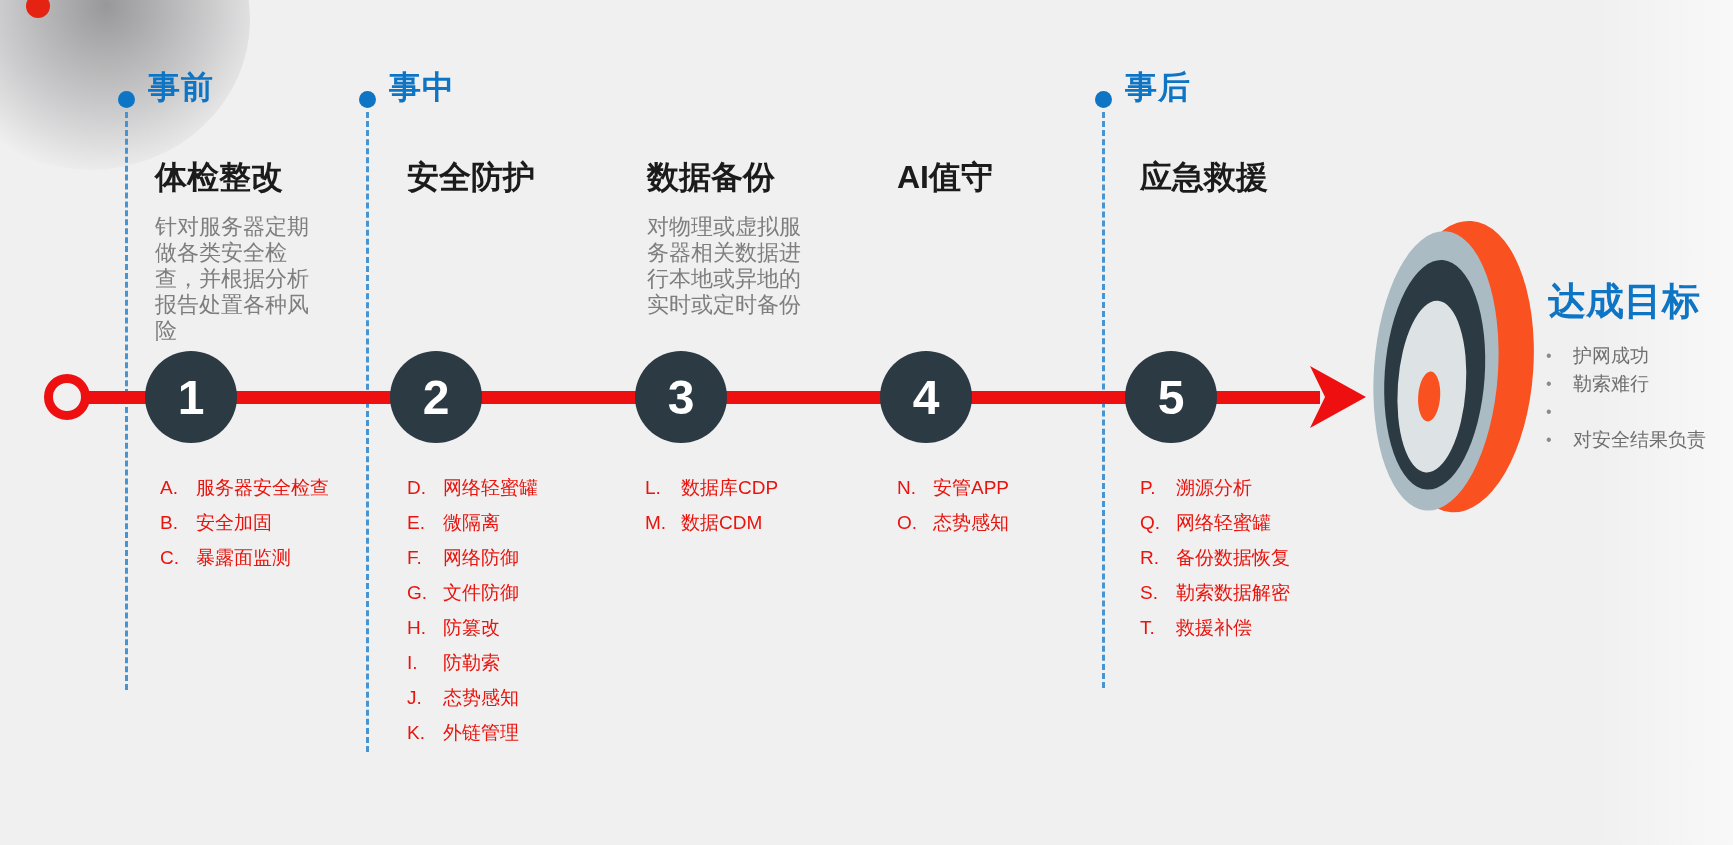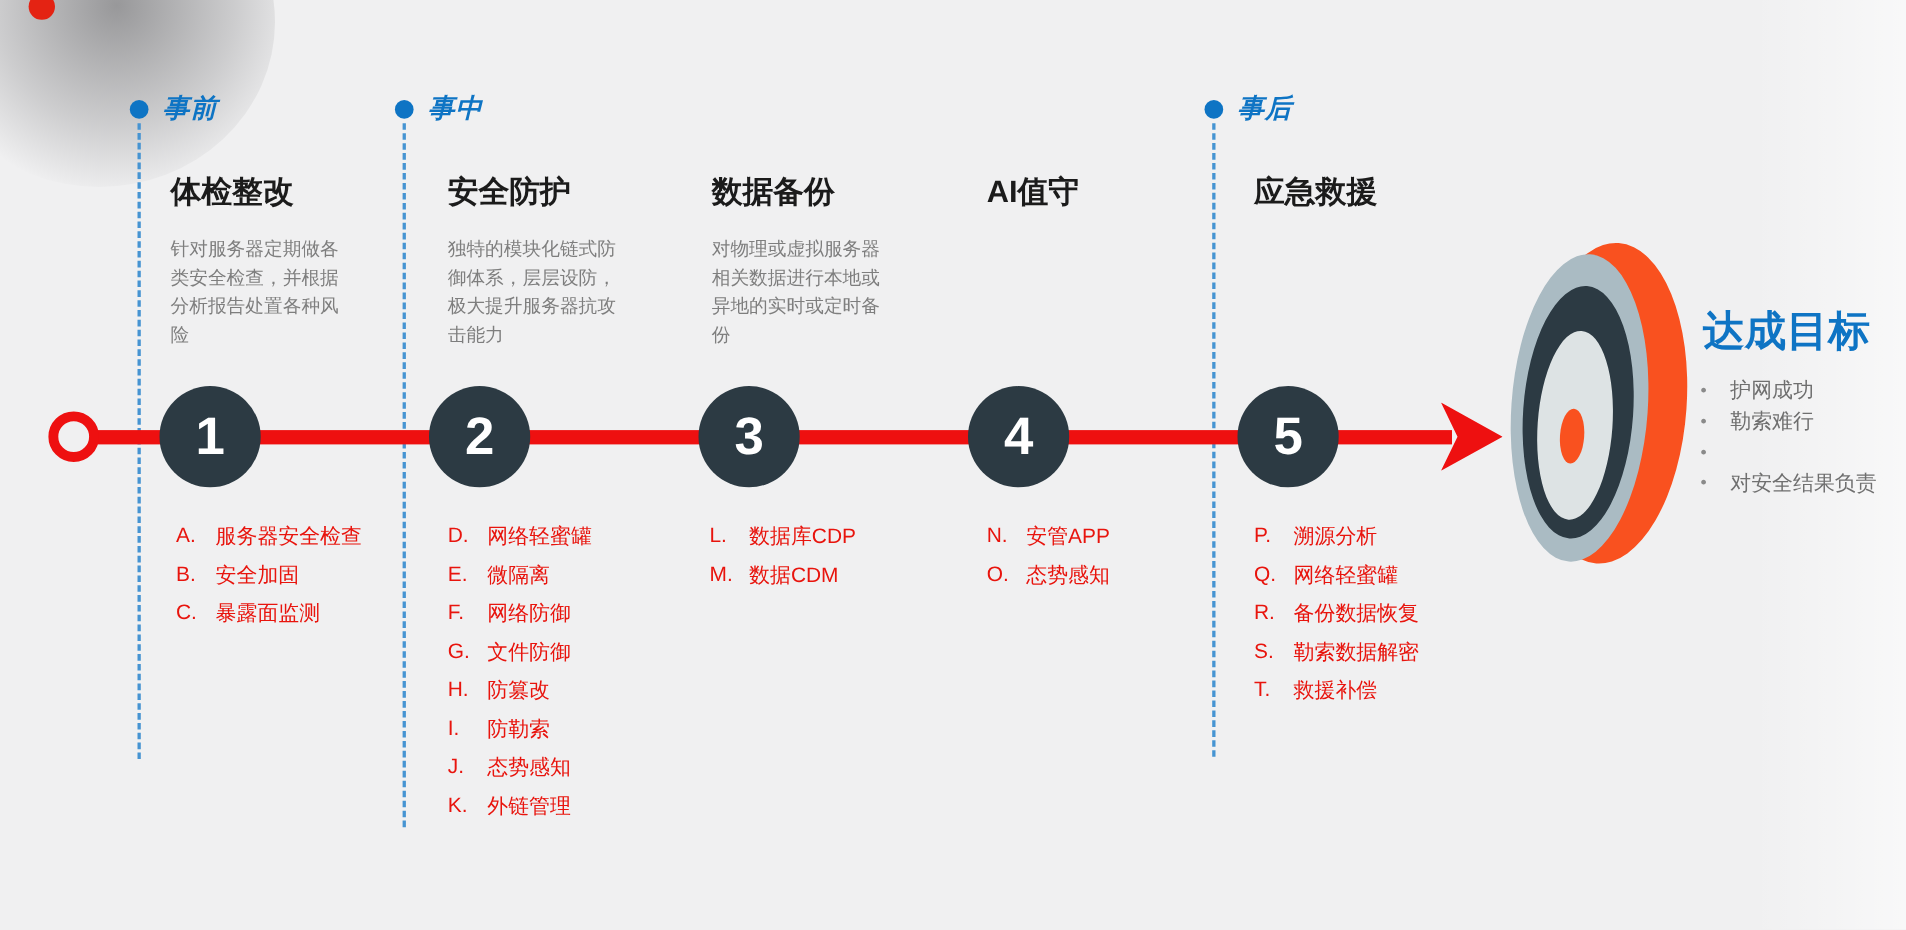--- a/index.html
+++ b/index.html
@@ -13,25 +13,25 @@
   
   .blob-dark{
     position:absolute;left:-70px;top:-130px;width:320px;height:300px;border-radius:50%;
     background:radial-gradient(circle at 55% 45%, rgba(45,45,48,.45) 0%, rgba(45,45,48,.18) 45%, rgba(240,240,241,0) 72%);
   }
   .dot-red{position:absolute;left:26px;top:-6px;width:24px;height:24px;border-radius:50%;background:#e42313;}
   .edge-light{position:absolute;right:0;top:0;width:140px;height:845px;
     background:linear-gradient(90deg, rgba(255,255,255,0) 0%, rgba(255,255,255,.55) 100%);}
   
   .phase-dot{position:absolute;width:17px;height:17px;border-radius:50%;background:#0e74c4;top:91px;}
-  .phase-label{position:absolute;top:82px;font-size:24px;font-weight:bold;color:#0e74c4;letter-spacing:1px;font-style:italic;}
+  .phase-label{position:absolute;top:66px;font-size:32px;font-weight:bold;color:#0e74c4;letter-spacing:1px;}
   .vline{position:absolute;width:0;border-left:3px dashed #4694d2;top:112px;}
   
-  .col-title{position:absolute;top:156px;font-size:28px;font-weight:bold;color:#1b1b1b;}
-  .col-desc{position:absolute;top:214px;width:156px;font-size:17px;line-height:26px;color:#7e7e7e;}
+  .col-title{position:absolute;top:156px;font-size:32px;font-weight:bold;color:#1b1b1b;}
+  .col-desc{position:absolute;top:214px;width:156px;font-size:22px;line-height:26px;color:#7e7e7e;}
   
   .tl-line{position:absolute;left:67px;top:391px;width:1253px;height:13px;background:#ee1010;}
   .tl-start{position:absolute;left:44px;top:374px;width:28px;height:28px;border:9px solid #ee1010;border-radius:50%;background:#f0f0f1;}
   .tl-circle{position:absolute;top:351px;width:92px;height:92px;border-radius:50%;background:#2c3a43;
     color:#fff;font-size:48px;font-weight:bold;display:flex;align-items:center;justify-content:center;}
   .tl-arrow{position:absolute;left:1310px;top:366px;}
   
   .rlist{position:absolute;top:470px;}
   .li{display:flex;height:35px;align-items:center;font-size:19px;color:#e8140d;}
   .li .k{width:36px;flex:0 0 36px;}
@@ -60,21 +60,20 @@
   <div class="vline" style="left:366px;height:640px;"></div>
 
   <div class="phase-dot" style="left:1095px;"></div>
   <div class="phase-label" style="left:1125px;">事后</div>
   <div class="vline" style="left:1102px;height:576px;"></div>
 
   <div class="col-title" style="left:155px;">体检整改</div>
   <div class="col-desc" style="left:155px;">针对服务器定期做各类安全检查，并根据分析报告处置各种风险</div>
 
   <div class="col-title" style="left:407px;">安全防护</div>
-  <div class="col-desc" style="left:407px;">独特的模块化链式防御体系，层层设防，极大提升服务器抗攻击能力</div>
 
   <div class="col-title" style="left:647px;">数据备份</div>
   <div class="col-desc" style="left:647px;">对物理或虚拟服务器相关数据进行本地或异地的实时或定时备份</div>
 
   <div class="col-title" style="left:897px;">AI值守</div>
 
   <div class="col-title" style="left:1140px;">应急救援</div>
 
   <div class="tl-line"></div>
   <div class="tl-start"></div>

